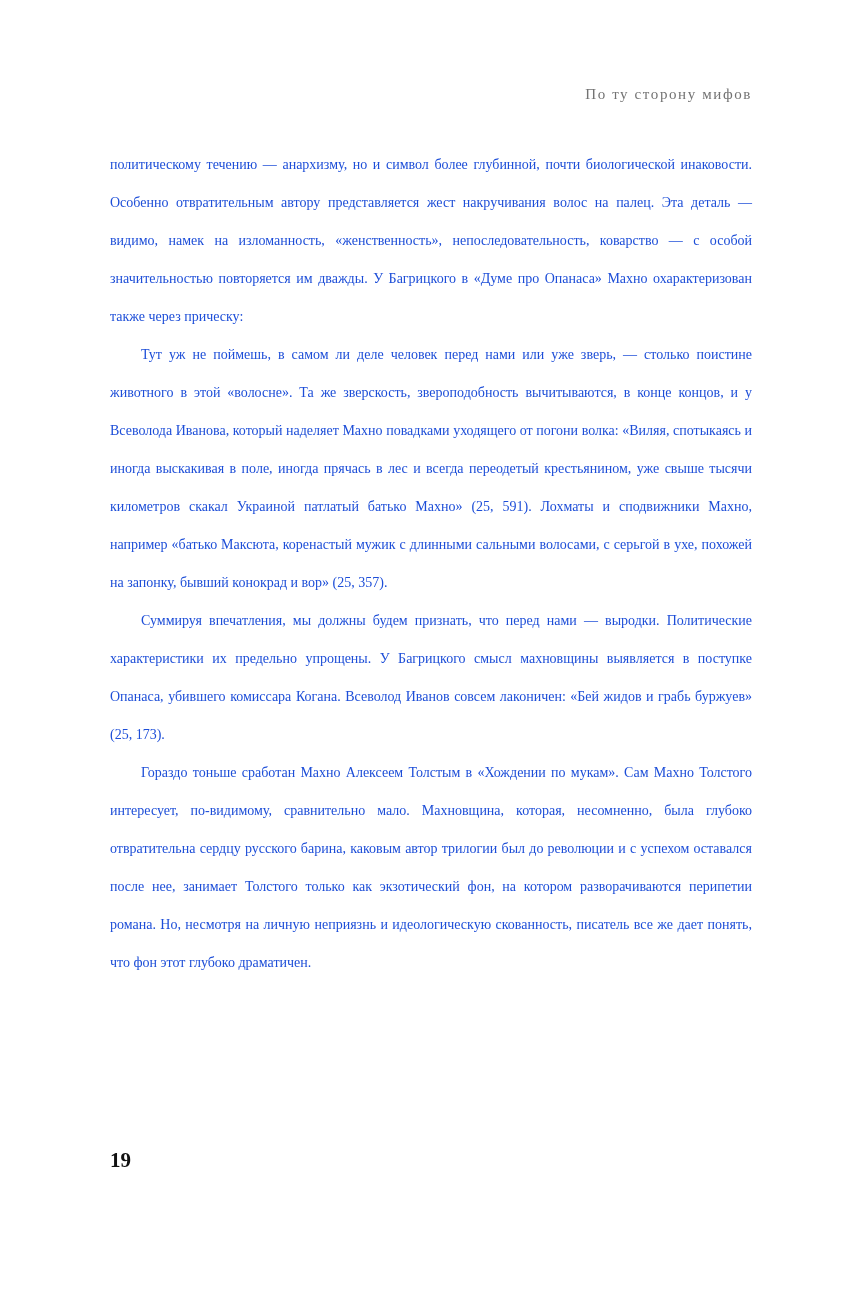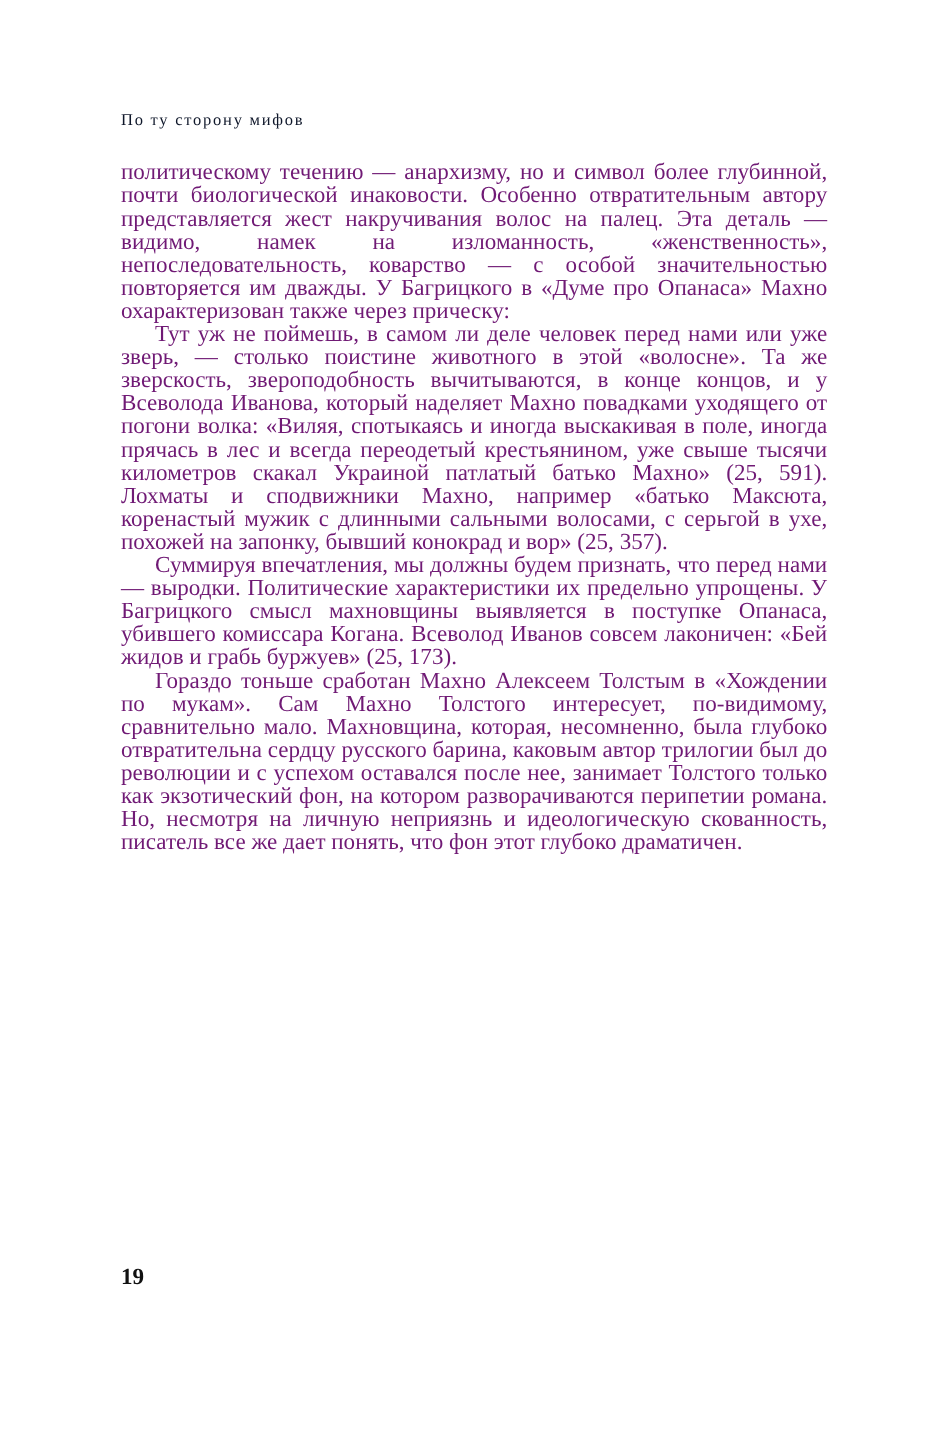--- a/index.html
+++ b/index.html
@@ -15,36 +15,36 @@
     box-sizing: border-box;
     font-family: "Liberation Serif", serif;
     color: #111111;
     overflow: hidden;
   }
   .running-head {
     position: absolute;
     top: 86px;
     left: 110px;
     width: 642px;
+    text-align: right;
     font-family: "Liberation Serif", serif;
     font-size: 15px;
     letter-spacing: 1.6px;
-    color: #0f172a;
-    margin-top: 16px;
+    color: #737373;
   }
   .text-block {
     position: absolute;
     top: 146px;
     left: 110px;
     width: 642px;
-    font-size: 21px;
-    line-height: 21px;
+    font-size: 14px;
+    line-height: 38px;
     text-align: justify;
     text-justify: inter-word;
-    color: #701a75;
+    color: #1d4ed8;
     hyphens: manual;
   }
   .text-block p {
     margin: 0;
     text-indent: 0;
   }
   .text-block p.indent {
     text-indent: 31px;
   }
   .text-block p.quote {

